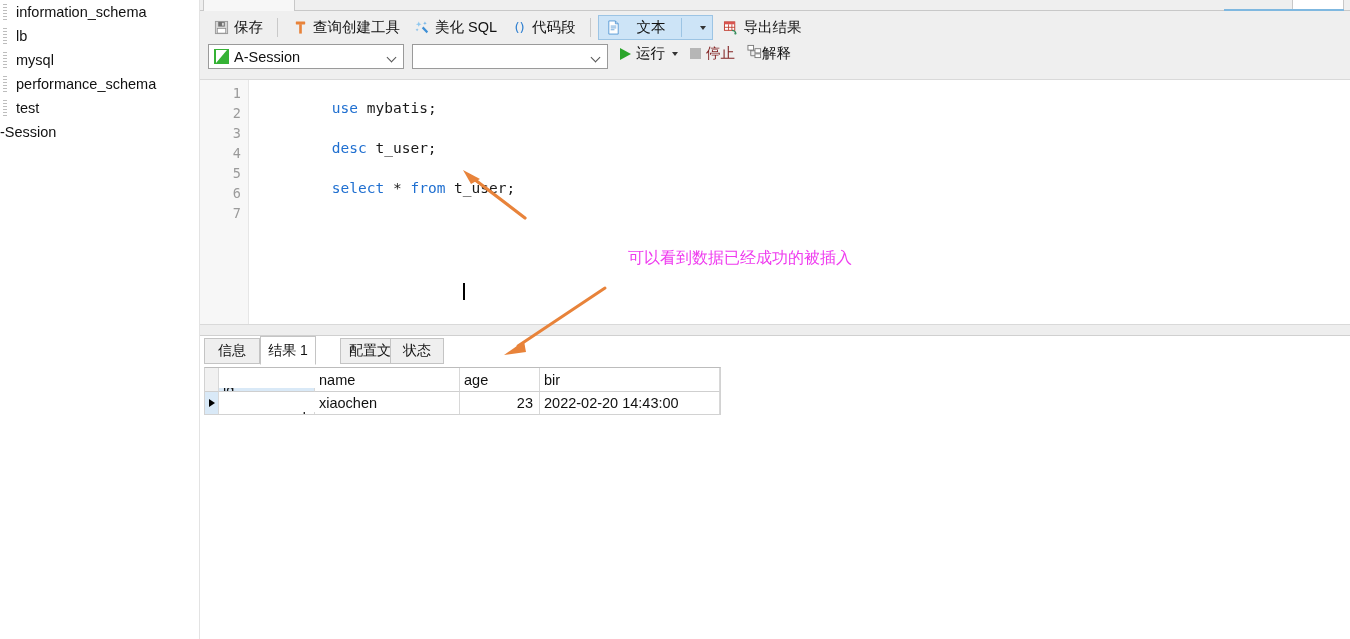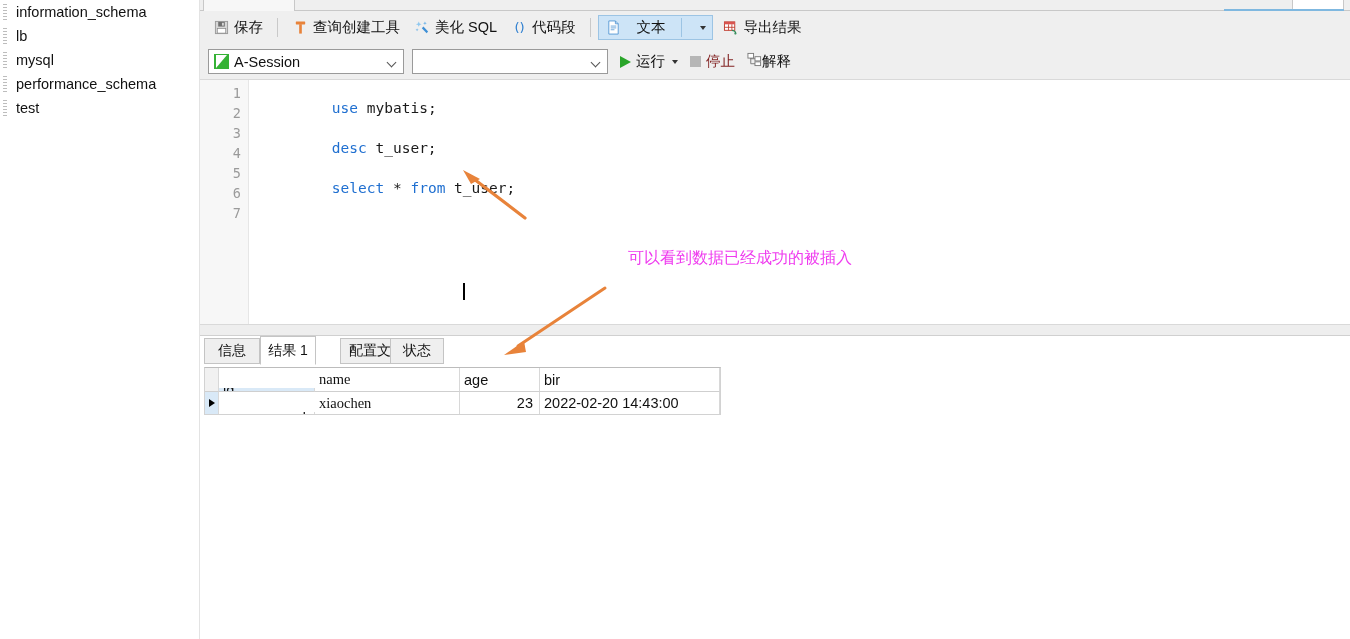--- a/index.html
+++ b/index.html
@@ -130,21 +130,21 @@
     background: #9cc4e4;
     margin: 0 2px 0 4px;
   }
 
   
   #toolbar2 {
     position: absolute; left: 0; top: 44px;
     width: 1150px; height: 35px;
     background: #efefef;
     display: flex;
-    align-items: center;
+    align-items: flex-start;
     padding-left: 8px;
   }
   .combo {
     position: relative;
     height: 25px;
     background: #ffffff;
     border: 1px solid #9a9a9a;
     display: flex;
     align-items: center;
     padding-left: 5px;
@@ -310,21 +310,21 @@
   }
   .ghead .rowsel { background: #f1f1f1; border-bottom: 1px solid #cfcfcf; }
   .gdata .rowsel { background: #d9e9f7; }
   .rowsel .tri {
     width: 0; height: 0;
     border-left: 6px solid #000000;
     border-top: 4.5px solid transparent;
     border-bottom: 4.5px solid transparent;
   }
   .c-id { width: 96px; margin-top: 20px; }
-  .c-name { width: 145px; font-family: Liberation Serif, serif; }
+  .c-name { width: 145px; }
   .c-age { width: 80px; }
   .c-bir { width: 180px; border-right: 1px solid #d8d8d8; }
 
   
   #annotation-text {
     position: absolute;
     left: 628px; top: 248px;
     font-size: 16px;
     color: #ef3bef;
     white-space: nowrap;
@@ -350,20 +350,23 @@
       <span class="dotcol"></span>
       <span class="lbl">mysql</span>
     </div>
     <div class="tree-item">
       <span class="dotcol"></span>
       <span class="lbl">performance_schema</span>
     </div>
     <div class="tree-item">
       <span class="dotcol"></span>
       <span class="lbl">test</span>
+    </div>
+    <div class="tree-item session">
+      <span class="lbl">-Session</span>
     </div>
   </div>
 
   <div id="main">
 
     <div id="tabstrip">
       <div class="tab-sliver"></div>
       <div class="tab-right-sliver"></div>
       <div class="blue-underline"></div>
     </div>

